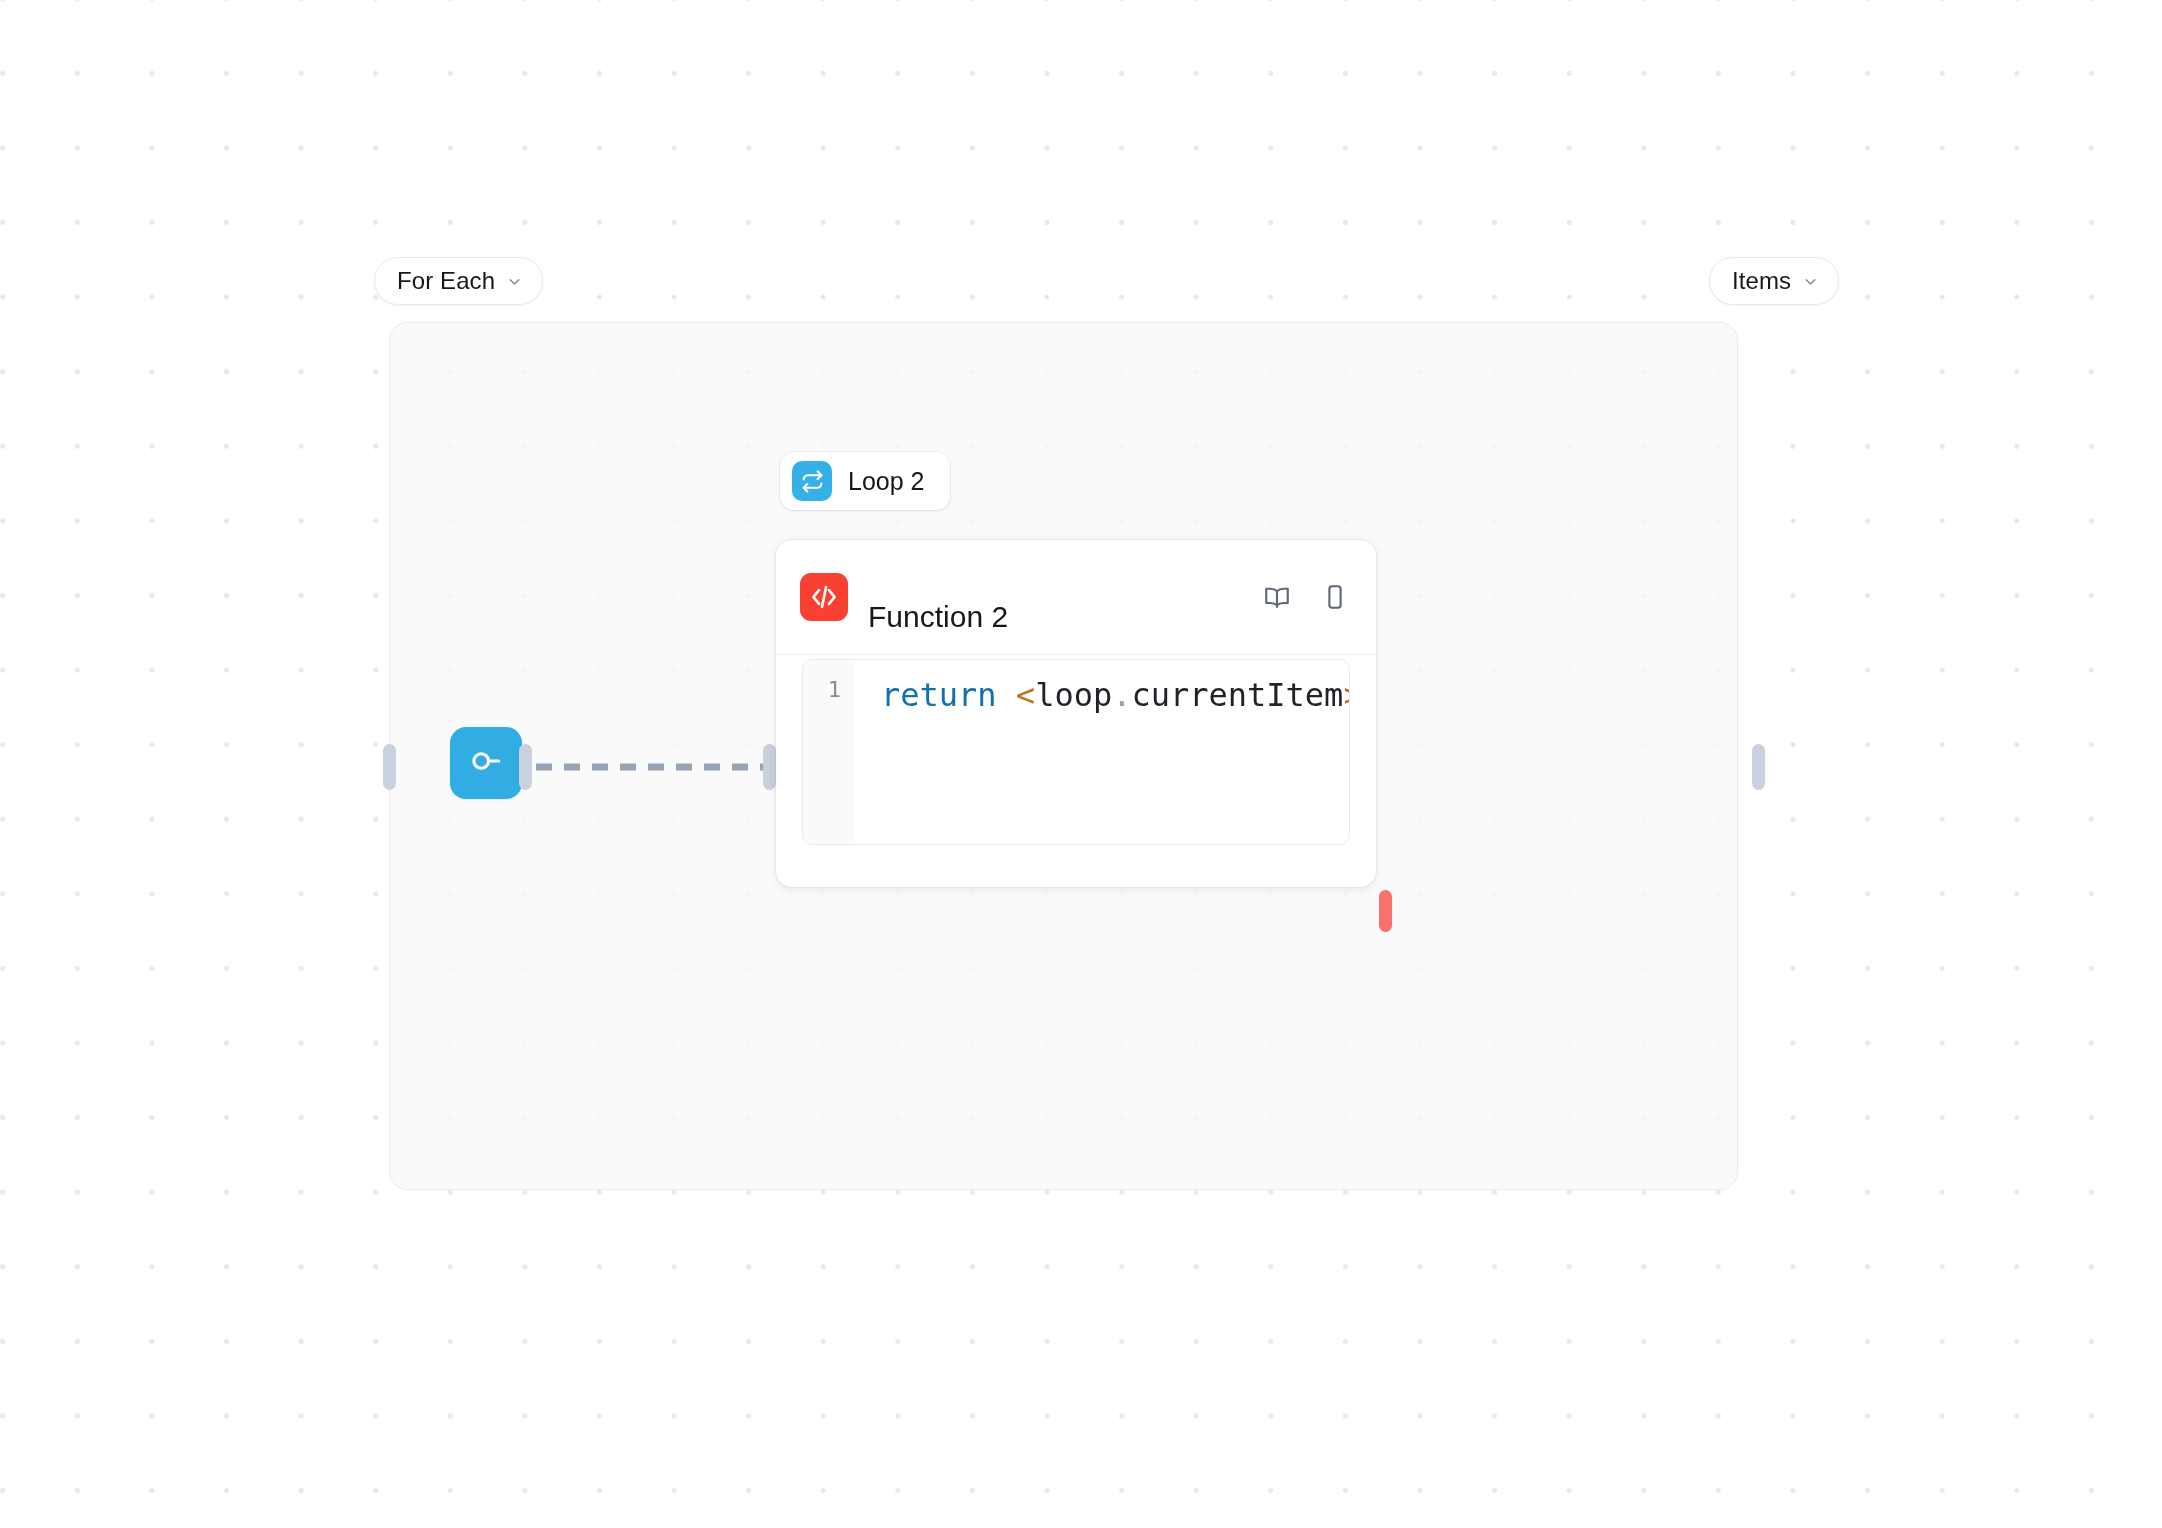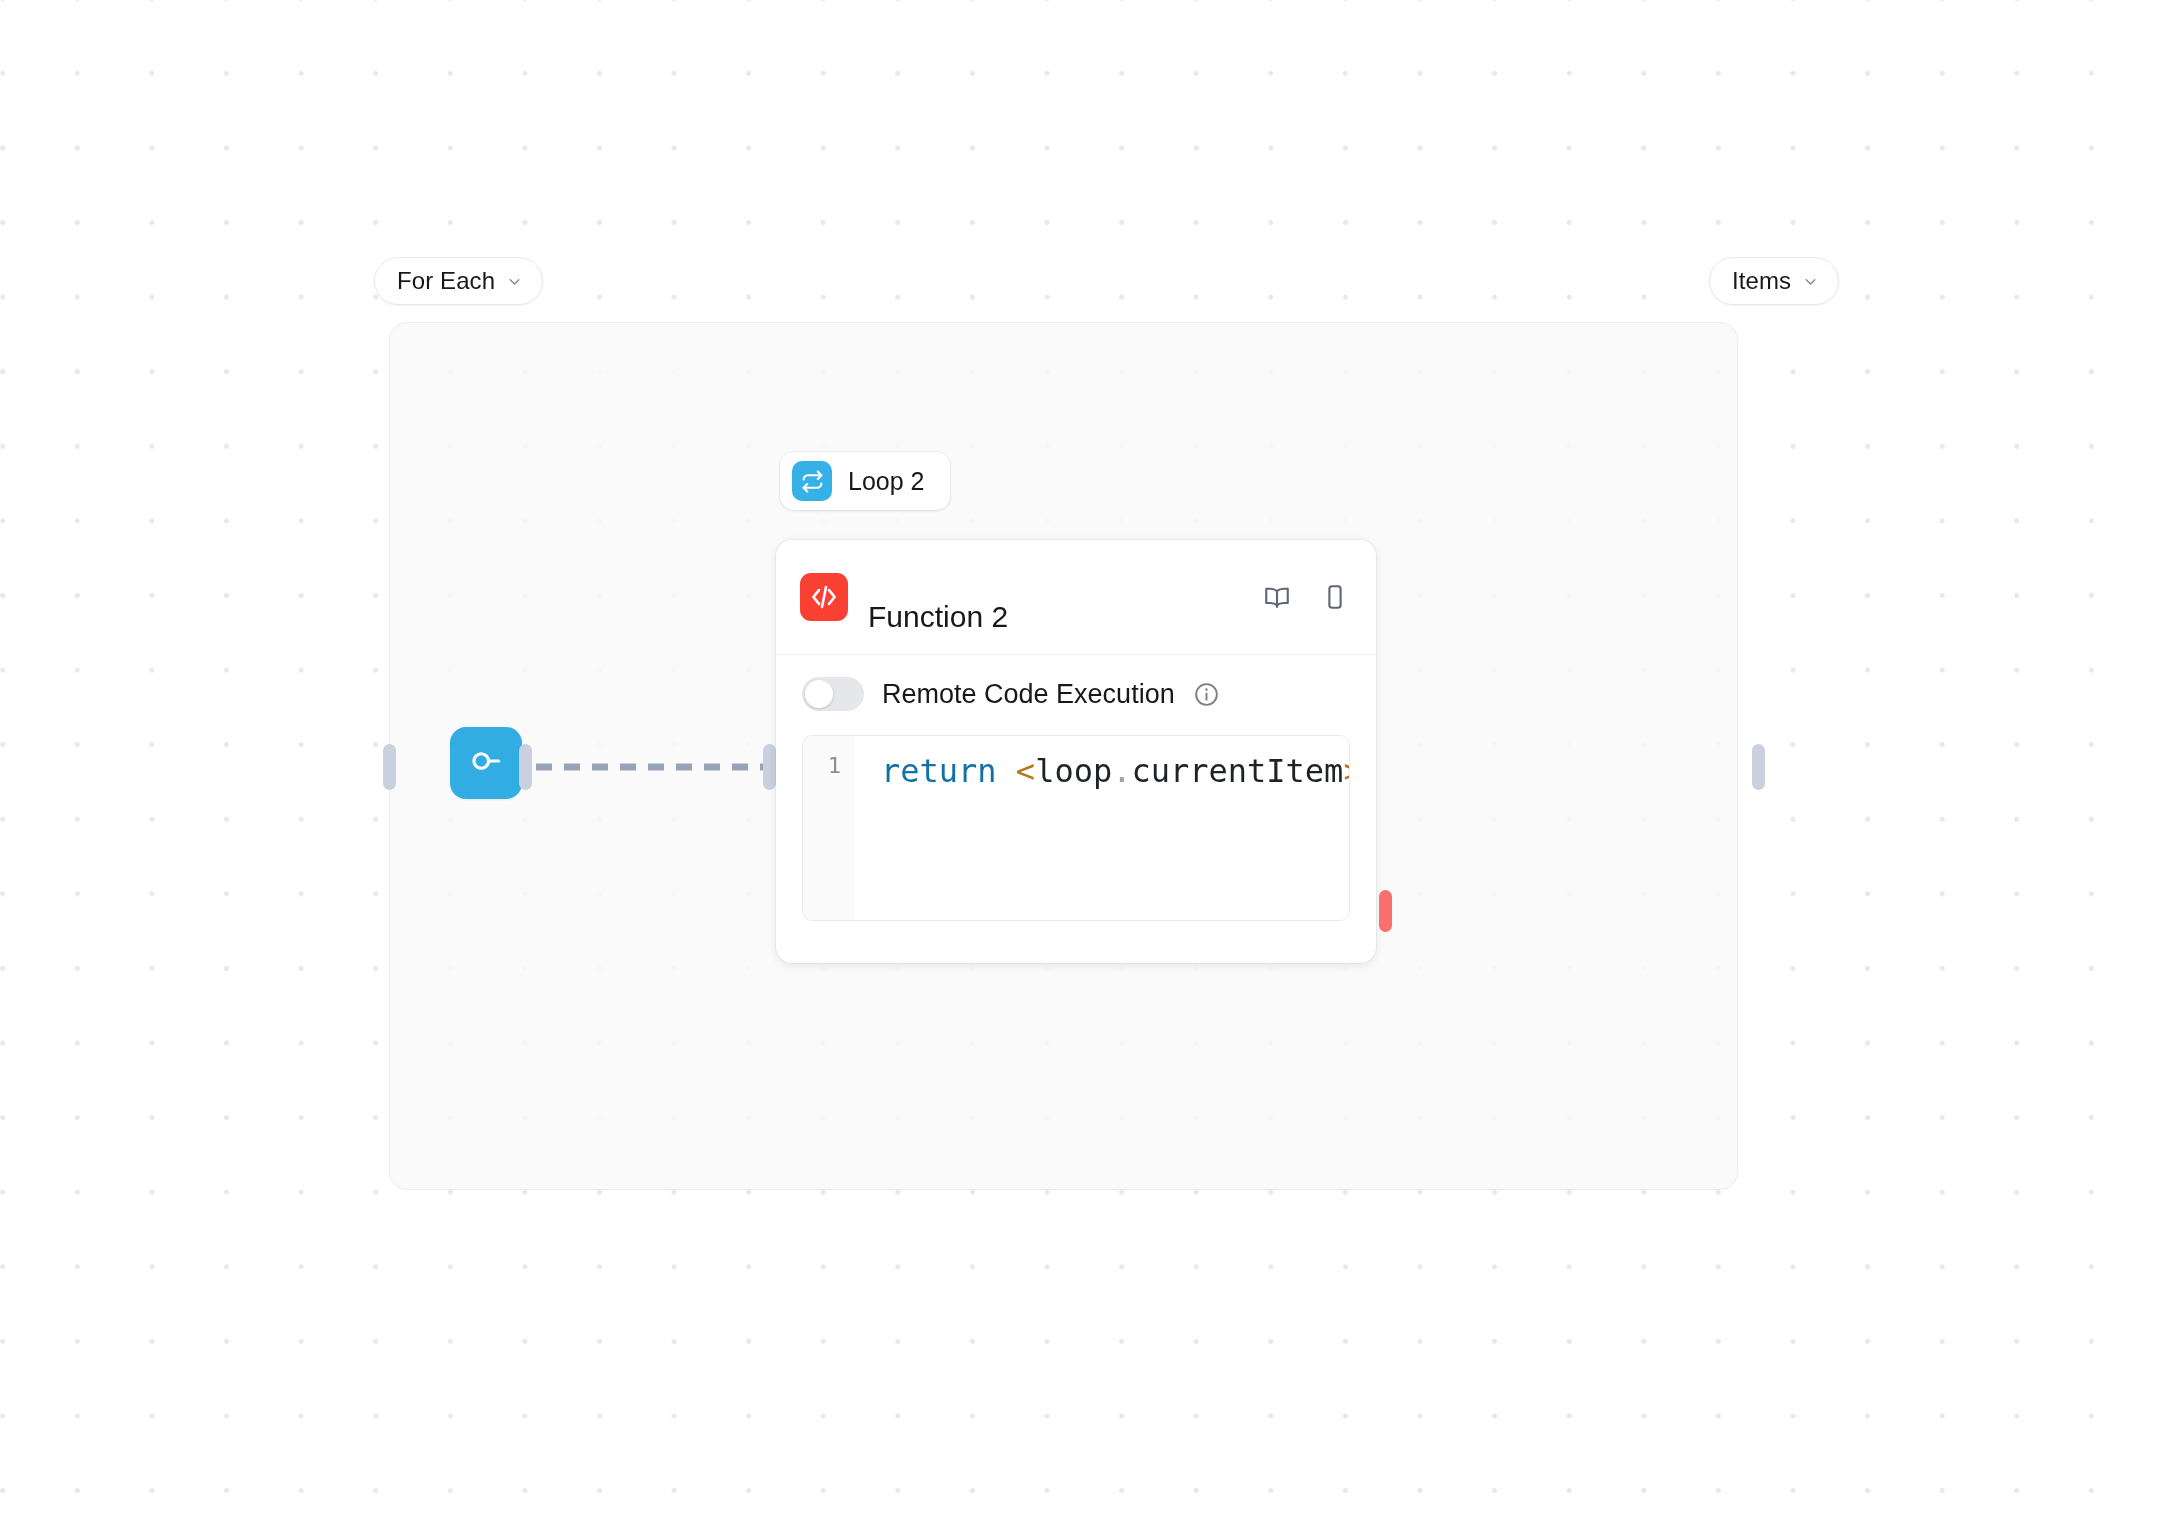--- a/index.html
+++ b/index.html
@@ -352,31 +352,20 @@
           </svg>
         </span>
         <span class="hicon">
           <svg width="30" height="30" viewBox="0 0 24 24" fill="none" stroke="currentColor" stroke-width="1.7" stroke-linecap="round" stroke-linejoin="round">
             <rect x="7.5" y="3.4" width="9" height="17.2" rx="2.2"></rect>
           </svg>
         </span>
       </span>
     </div>
 
-    <div class="rce-row">
-      <span class="toggle"></span>
-      <span class="rce-label">Remote Code Execution</span>
-      <span class="info-icon">
-        <svg viewBox="0 0 24 24" fill="none" stroke="currentColor" stroke-width="1.7" stroke-linecap="round">
-          <circle cx="12" cy="12" r="9.2"></circle>
-          <line x1="12" y1="11" x2="12" y2="16.6"></line>
-          <circle cx="12" cy="7.6" r="1.05" fill="currentColor" stroke="none"></circle>
-        </svg>
-      </span>
-    </div>
 
     <div class="code-box">
       <div class="code-gutter">1</div>
       <div class="code-body"><span class="tok-kw">return</span> <span class="tok-ang">&lt;</span><span class="tok-id">loop</span><span class="tok-dot">.</span><span class="tok-id">currentItem</span><span class="tok-ang">&gt;</span></div>
     </div>
   </div>
 
   <div class="handle red" id="handle-fn-right-err"></div>
 
 

